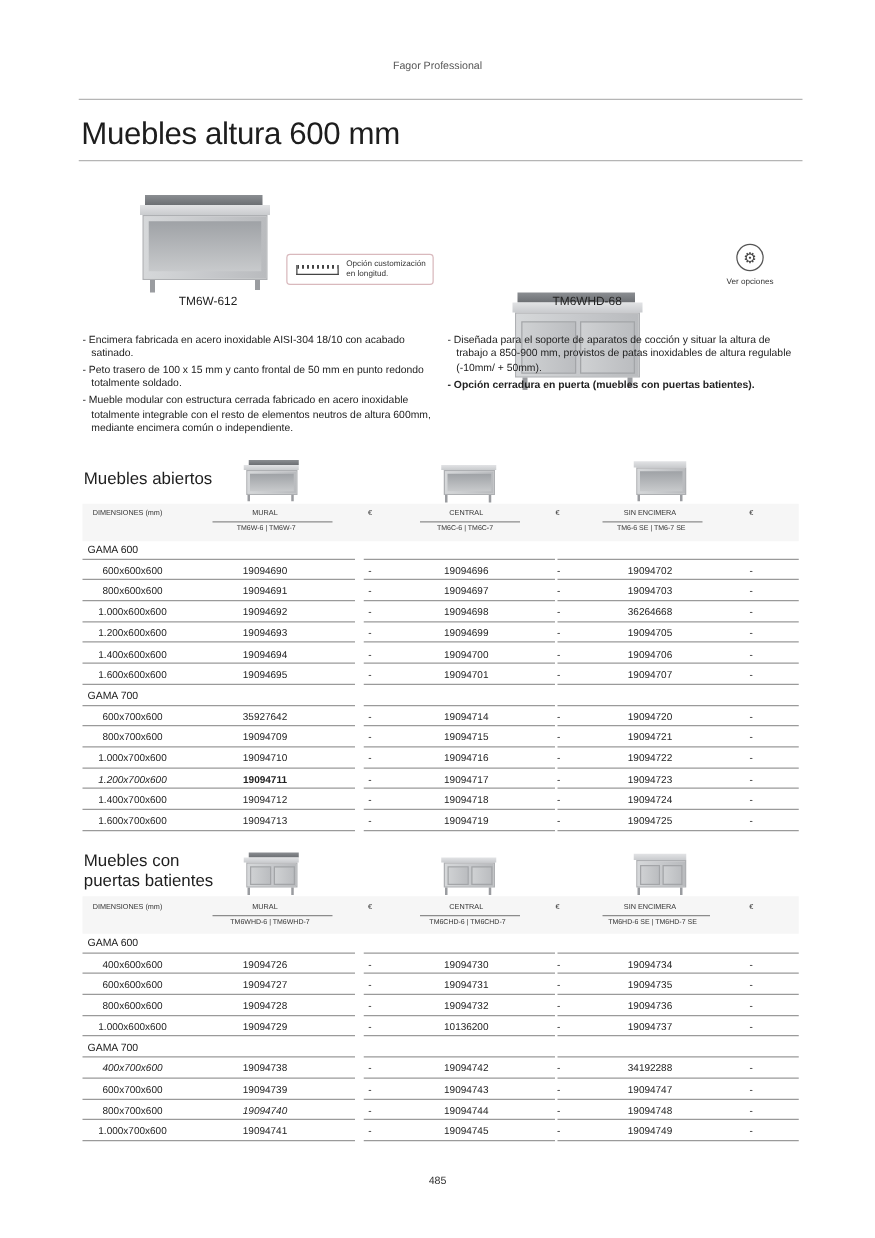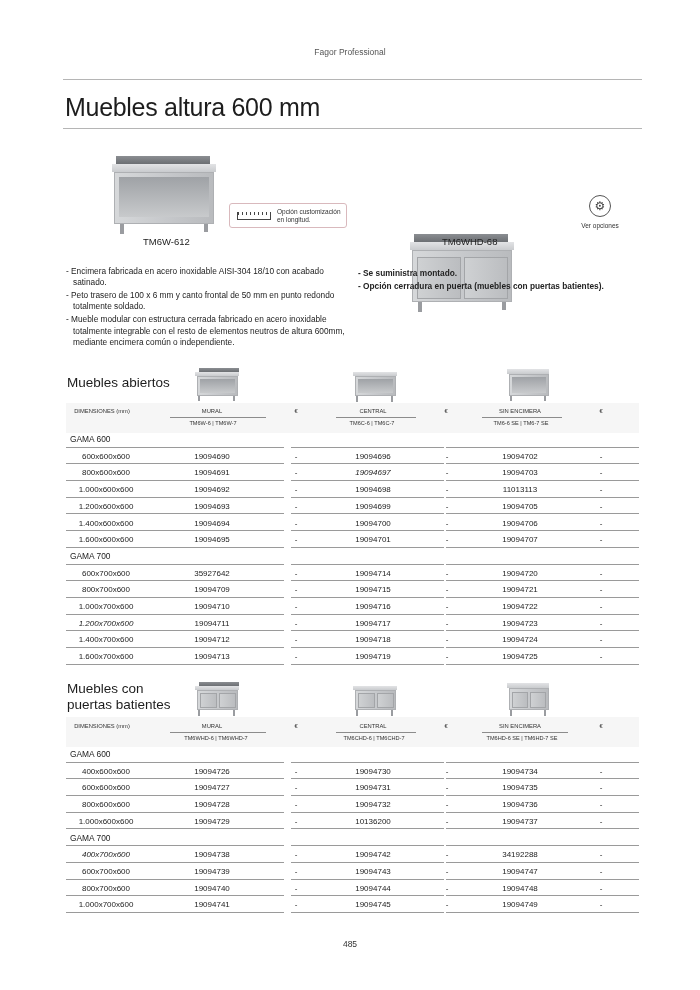--- a/index.html
+++ b/index.html
@@ -91,25 +91,25 @@
 </div>
 <div class="hero-label" style="left:442px; top:236px;">TM6WHD-68</div>
 
 <div class="opts">
   <div class="gear">⚙</div>
   <div class="opts-label">Ver opciones</div>
 </div>
 
 <ul class="features" style="left:66px; width:285px;">
   <li>- Encimera fabricada en acero inoxidable AISI-304 18/10 con acabado satinado.</li>
-  <li>- Peto trasero de 100 x 6 mm y canto frontal de 50 mm en punto redondo totalmente soldado.</li>
+  <li>- Peto trasero de 100 x 15 mm y canto frontal de 50 mm en punto redondo totalmente soldado.</li>
   <li>- Mueble modular con estructura cerrada fabricado en acero inoxidable totalmente integrable con el resto de elementos neutros de altura 600mm, mediante encimera común o independiente.</li>
 </ul>
 <ul class="features" style="left:358px; width:282px;">
-  <li class="bold">- Se suministra montado.</li>
+  <li>- Diseñada para el soporte de aparatos de cocción y situar la altura de trabajo a 850-900 mm, provistos de patas inoxidables de altura regulable (-10mm/ + 50mm).</li>
   <li class="bold">- Opción cerradura en puerta (muebles con puertas batientes).</li>
 </ul>
 
 <div class="section-title" style="top:375px;">Muebles abiertos</div>
 
 <div class="thumb cab" style="left:195px; top:368px; width:44px; height:33px;">
   <div class="back" style="width:40px; height:4px;"></div>
   <div class="top" style="top:4px; width:44px; height:4px;"></div>
   <div class="body" style="top:8px; width:41px; height:20px;">
       <div class="inner" style="left:2px; top:2px; width:35px; height:14px;"></div>
@@ -166,35 +166,35 @@
       <div class="c" style="left:418px;width:72px;">19094702</div>
       <div class="c" style="left:530px;width:10px;">-</div>
       <div class="line" style="left:0px;width:218px;"></div>
       <div class="line" style="left:225px;width:153px;"></div>
       <div class="line" style="left:380px;width:193px;"></div>
     </div>
     <div class="row" style="top: 464.4px;">
       <div class="c" style="left:4px;width:72px;">800x600x600</div>
       <div class="c" style="left:110px;width:72px;">19094691</div>
       <div class="c" style="left:225px;width:10px;">-</div>
-      <div class="c" style="left:271px;width:72px;font-style:italic;">19094697</div>
+      <div class="c" style="left:271px;width:72px;">19094697</div>
       <div class="c" style="left:376px;width:10px;">-</div>
       <div class="c" style="left:418px;width:72px;">19094703</div>
       <div class="c" style="left:530px;width:10px;">-</div>
       <div class="line" style="left:0px;width:218px;"></div>
       <div class="line" style="left:225px;width:153px;"></div>
       <div class="line" style="left:380px;width:193px;"></div>
     </div>
     <div class="row" style="top: 481.1px;">
       <div class="c" style="left:4px;width:72px;">1.000x600x600</div>
       <div class="c" style="left:110px;width:72px;">19094692</div>
       <div class="c" style="left:225px;width:10px;">-</div>
       <div class="c" style="left:271px;width:72px;">19094698</div>
       <div class="c" style="left:376px;width:10px;">-</div>
-      <div class="c" style="left:418px;width:72px;">11013113</div>
+      <div class="c" style="left:418px;width:72px;">36264668</div>
       <div class="c" style="left:530px;width:10px;">-</div>
       <div class="line" style="left:0px;width:218px;"></div>
       <div class="line" style="left:225px;width:153px;"></div>
       <div class="line" style="left:380px;width:193px;"></div>
     </div>
     <div class="row" style="top: 497.8px;">
       <div class="c" style="left:4px;width:72px;">1.200x600x600</div>
       <div class="c" style="left:110px;width:72px;">19094693</div>
       <div class="c" style="left:225px;width:10px;">-</div>
       <div class="c" style="left:271px;width:72px;">19094699</div>
@@ -266,21 +266,21 @@
       <div class="c" style="left:271px;width:72px;">19094716</div>
       <div class="c" style="left:376px;width:10px;">-</div>
       <div class="c" style="left:418px;width:72px;">19094722</div>
       <div class="c" style="left:530px;width:10px;">-</div>
       <div class="line" style="left:0px;width:218px;"></div>
       <div class="line" style="left:225px;width:153px;"></div>
       <div class="line" style="left:380px;width:193px;"></div>
     </div>
     <div class="row" style="top: 614.7px;">
       <div class="c" style="left:4px;width:72px;font-style:italic;">1.200x700x600</div>
-      <div class="c" style="left:110px;width:72px;">19094711</div>
+      <div class="c" style="left:110px;width:72px;font-weight:bold;">19094711</div>
       <div class="c" style="left:225px;width:10px;">-</div>
       <div class="c" style="left:271px;width:72px;">19094717</div>
       <div class="c" style="left:376px;width:10px;">-</div>
       <div class="c" style="left:418px;width:72px;">19094723</div>
       <div class="c" style="left:530px;width:10px;">-</div>
       <div class="line" style="left:0px;width:218px;"></div>
       <div class="line" style="left:225px;width:153px;"></div>
       <div class="line" style="left:380px;width:193px;"></div>
     </div>
     <div class="row" style="top: 631.4px;">
@@ -439,21 +439,21 @@
       <div class="c" style="left:271px;width:72px;">19094743</div>
       <div class="c" style="left:376px;width:10px;">-</div>
       <div class="c" style="left:418px;width:72px;">19094747</div>
       <div class="c" style="left:530px;width:10px;">-</div>
       <div class="line" style="left:0px;width:218px;"></div>
       <div class="line" style="left:225px;width:153px;"></div>
       <div class="line" style="left:380px;width:193px;"></div>
     </div>
     <div class="row" style="top: 879.6px;">
       <div class="c" style="left:4px;width:72px;">800x700x600</div>
-      <div class="c" style="left:110px;width:72px;">19094740</div>
+      <div class="c" style="left:110px;width:72px;font-style:italic;">19094740</div>
       <div class="c" style="left:225px;width:10px;">-</div>
       <div class="c" style="left:271px;width:72px;">19094744</div>
       <div class="c" style="left:376px;width:10px;">-</div>
       <div class="c" style="left:418px;width:72px;">19094748</div>
       <div class="c" style="left:530px;width:10px;">-</div>
       <div class="line" style="left:0px;width:218px;"></div>
       <div class="line" style="left:225px;width:153px;"></div>
       <div class="line" style="left:380px;width:193px;"></div>
     </div>
     <div class="row" style="top: 896.3px;">

